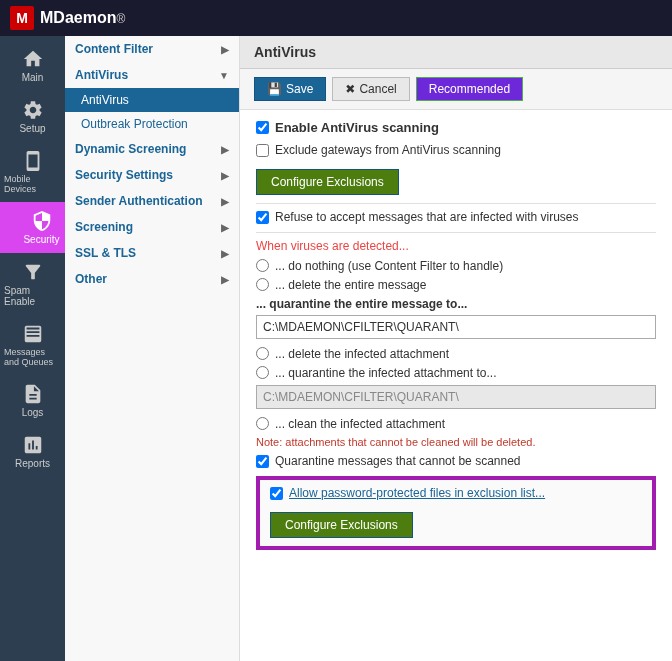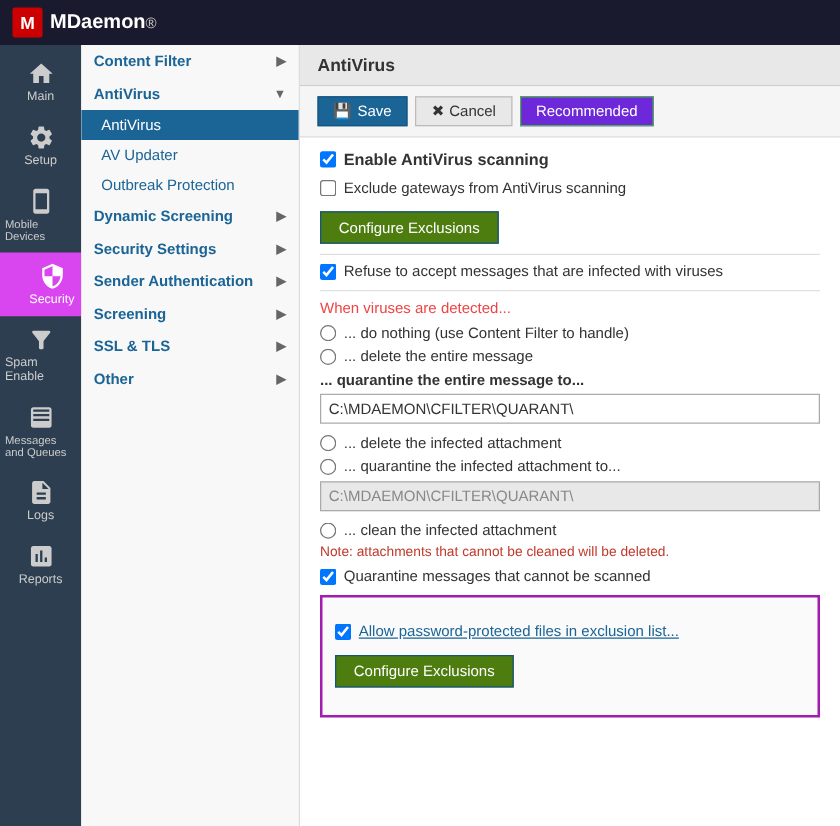--- a/index.html
+++ b/index.html
@@ -181,21 +181,21 @@
       border-top: 1px solid #e0e0e0;
       margin: 6px 0;
     }
     .virus-detect-label {
       font-size: 12px;
       color: #ef4444;
       margin: 6px 0 6px 0;
     }
     .radio-row {
       display: flex;
-      align-items: flex-end;
+      align-items: flex-start;
       gap: 6px;
       margin-bottom: 5px;
     }
     .radio-row input[type="radio"] { width: 13px; height: 13px; }
     .radio-row label { font-size: 12px; color: #333; }
     .quarantine-label {
       font-size: 12px;
       color: #333;
       font-weight: bold;
       margin-bottom: 4px;
@@ -212,22 +212,22 @@
     .path-input.disabled {
       background: #e8e8e8;
       color: #888;
     }
     .note-text {
       font-size: 11px;
       color: #c0392b;
       margin: 2px 0 6px 0;
     }
     .sub-checkbox-area {
-      border: 2px solid #a21caf;
-      padding: 20px 10px;
+      border: 4px solid #a21caf;
+      padding: 6px 10px;
       margin-top: 4px;
       background: #fafafa;
     }
     .link-style { color: #1a6496; text-decoration: underline; cursor: pointer; }
   </style>
 </head>
 <body>
 
 <div class="top-bar">
   <div class="logo-area">
@@ -304,23 +304,20 @@
       <span>Content Filter</span>
       <span class="chevron">▶</span>
     </div>
 
     <div class="mid-section-header">
       <span>AntiVirus</span>
       <span class="chevron">▼</span>
     </div>
     <div class="mid-item active">
       <span>AntiVirus</span>
-    </div>
-    <div class="mid-item">
-      <span>AV Updater</span>
     </div>
     <div class="mid-item">
       <span>Outbreak Protection</span>
     </div>
 
     <div class="mid-section-header">
       <span>Dynamic Screening</span>
       <span class="chevron">▶</span>
     </div>
 

